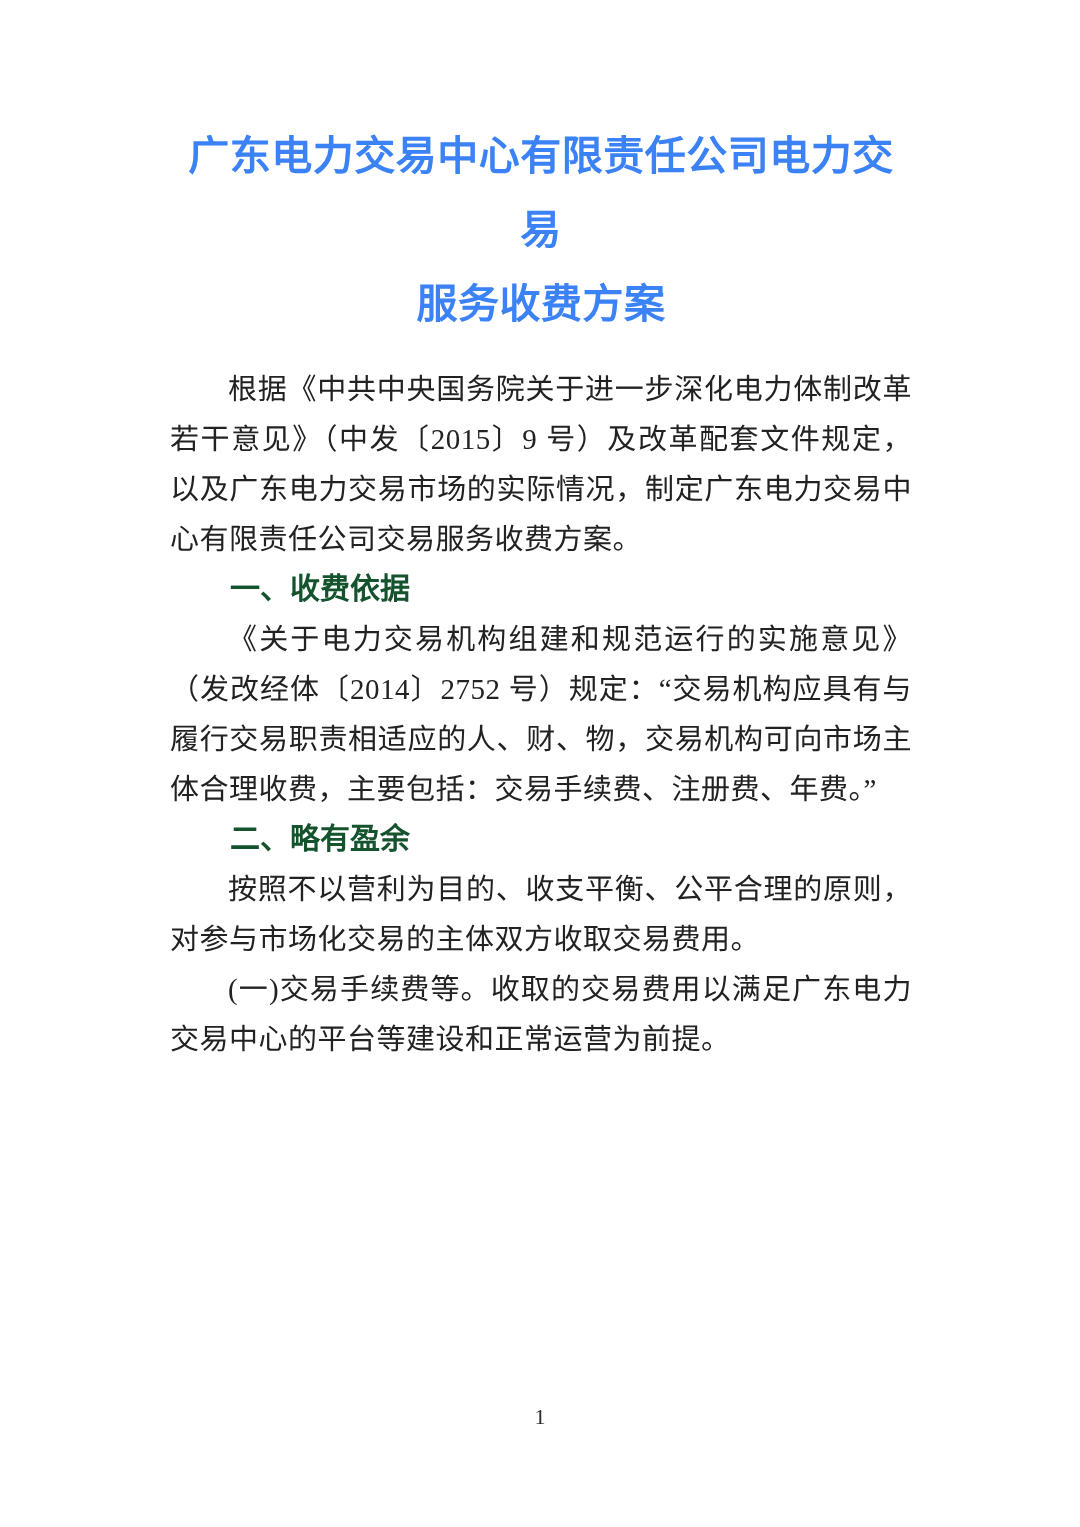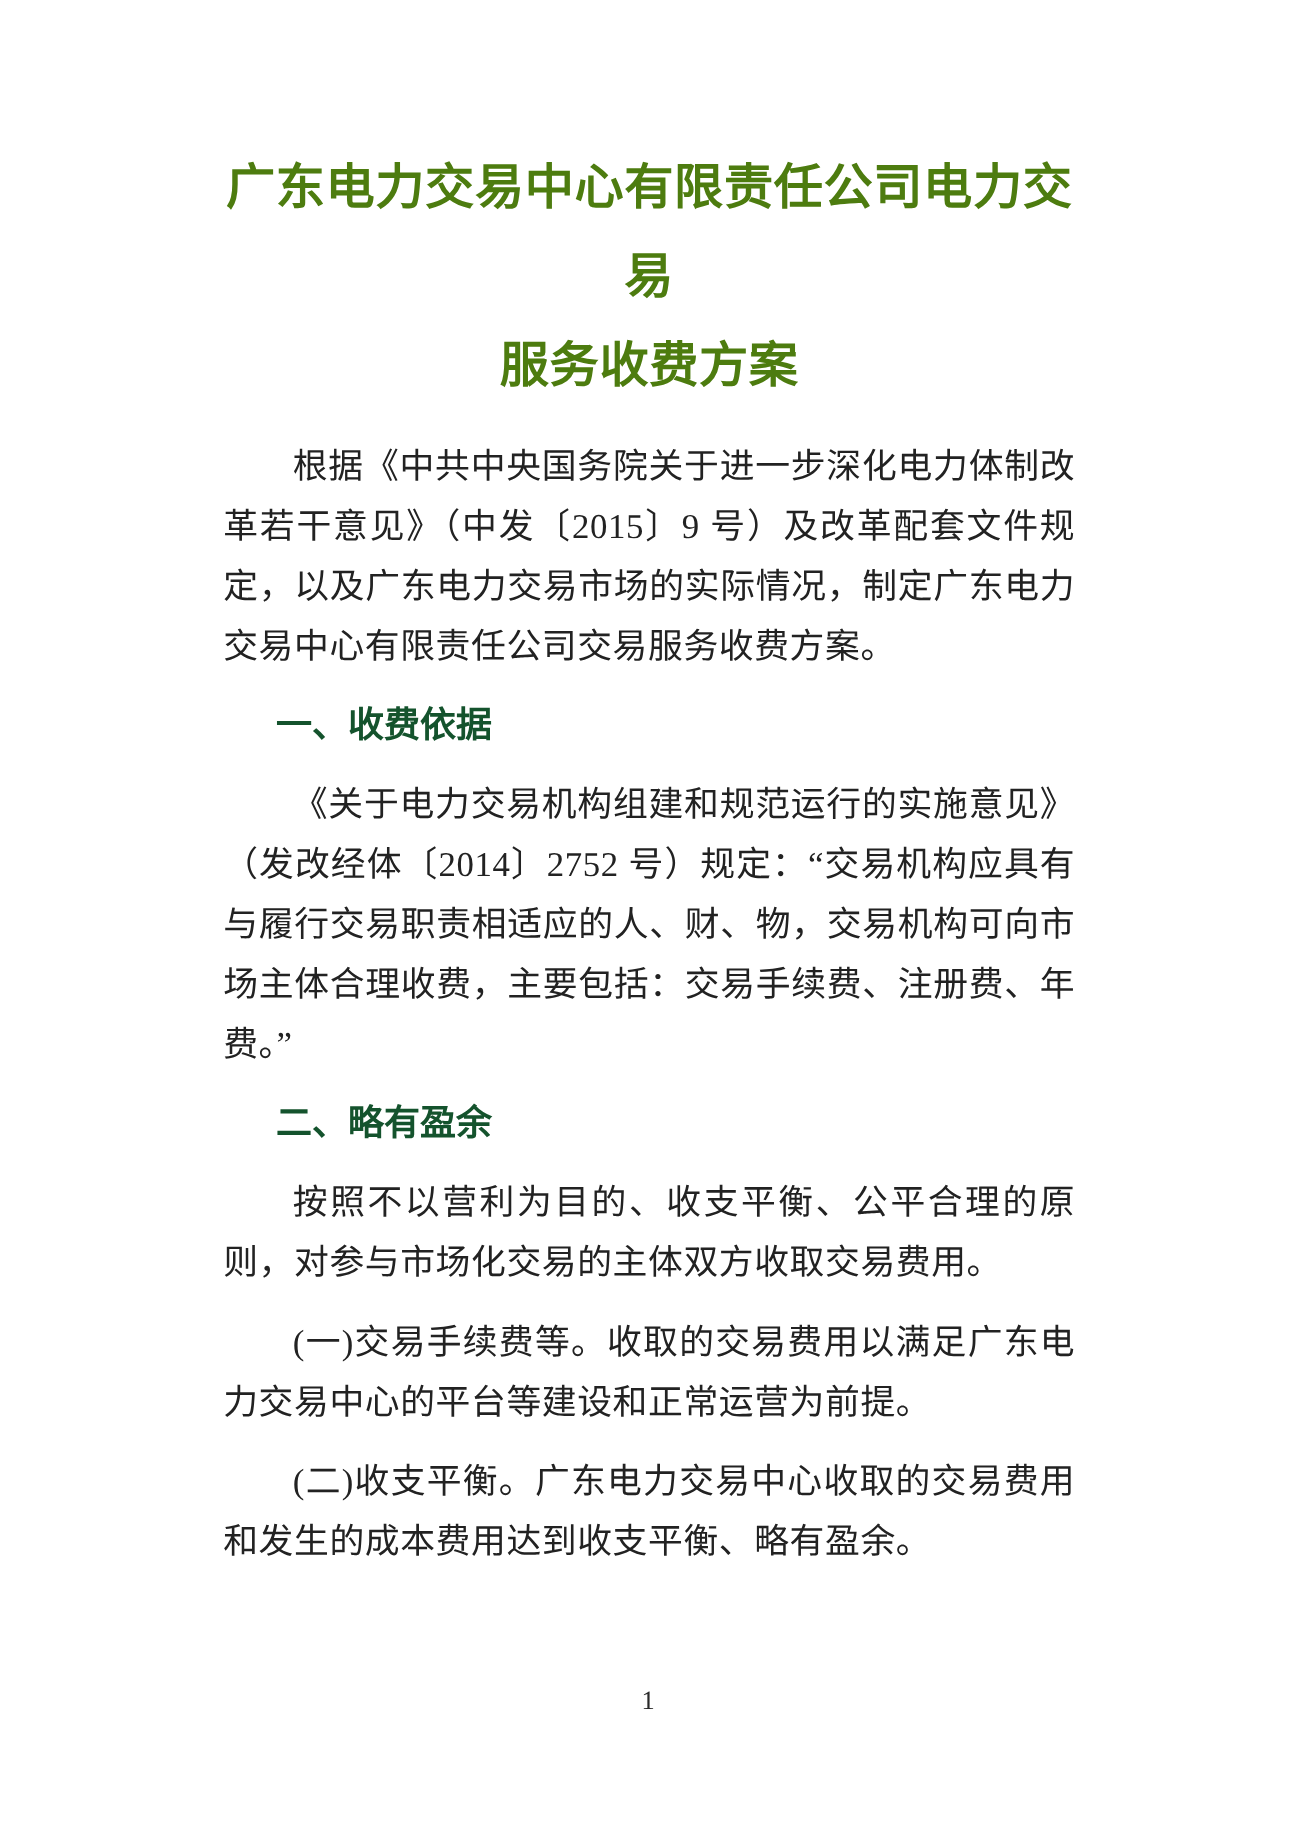--- a/index.html
+++ b/index.html
@@ -21,25 +21,25 @@
     font-family: "Liberation Serif", "DejaVu Serif", serif;
   }
   .doc-title {
     margin: 0 0 23px 0;
     font-family: "Liberation Serif", "DejaVu Serif", serif;
     font-weight: bold;
     font-size: 41px;
     line-height: 74px;
     text-align: center;
     letter-spacing: 0.5px;
-    color: #4d7c0f;
+    color: #3b82f6;
   }
   .title-line { display: block; }
   .body-para {
-    margin: 16px;
+    margin: 0;
     font-size: 29px;
     line-height: 50px;
     text-align: justify;
     text-indent: 2em;
     letter-spacing: 0.5px;
     color: #222222;
   }
   .section-heading {
     margin: 0;
     font-family: "Liberation Sans", "DejaVu Sans", sans-serif;
@@ -77,18 +77,17 @@
 
   <p class="body-para">《关于电力交易机构组建和规范运行的实施意见》（发改经体〔2014〕2752 号）规定：“交易机构应具有与履行交易职责相适应的人、财、物，交易机构可向市场主体合理收费，主要包括：交易手续费、注册费、年费。”</p>
 
 
   <h2 class="section-heading">二、略有盈余</h2>
 
   <p class="body-para">按照不以营利为目的、收支平衡、公平合理的原则，对参与市场化交易的主体双方收取交易费用。</p>
 
   <p class="body-para">(一)交易手续费等。收取的交易费用以满足广东电力交易中心的平台等建设和正常运营为前提。</p>
 
-  <p class="body-para">(二)收支平衡。广东电力交易中心收取的交易费用和发生的成本费用达到收支平衡、略有盈余。</p>
 
 
   <div class="page-number">1</div>
 
 </div>
 
 </body></html>

